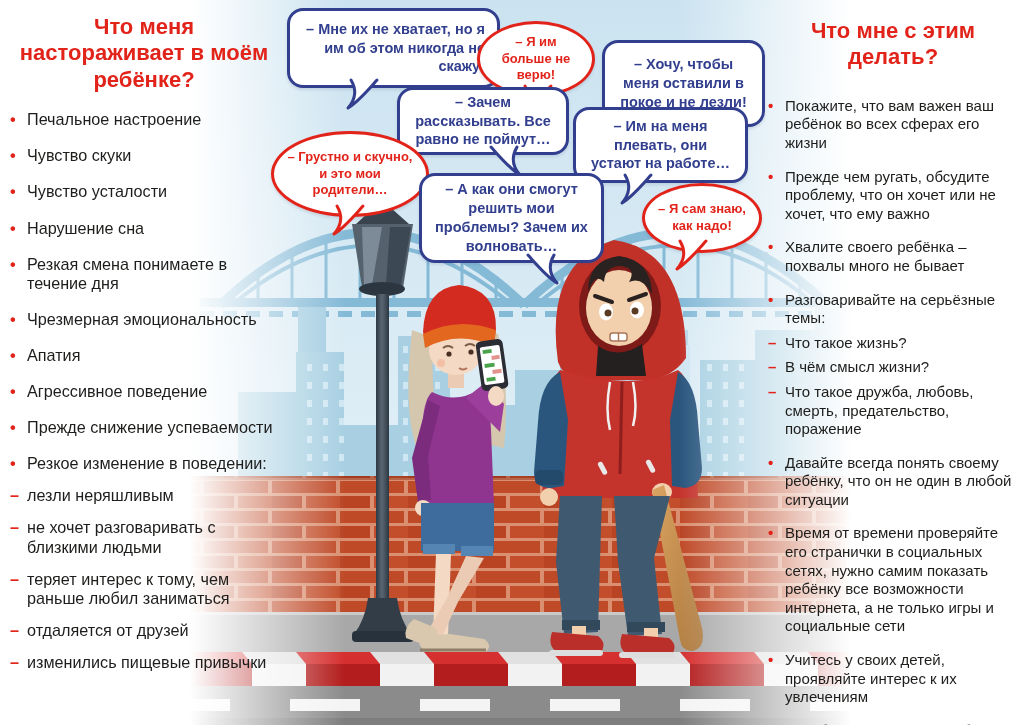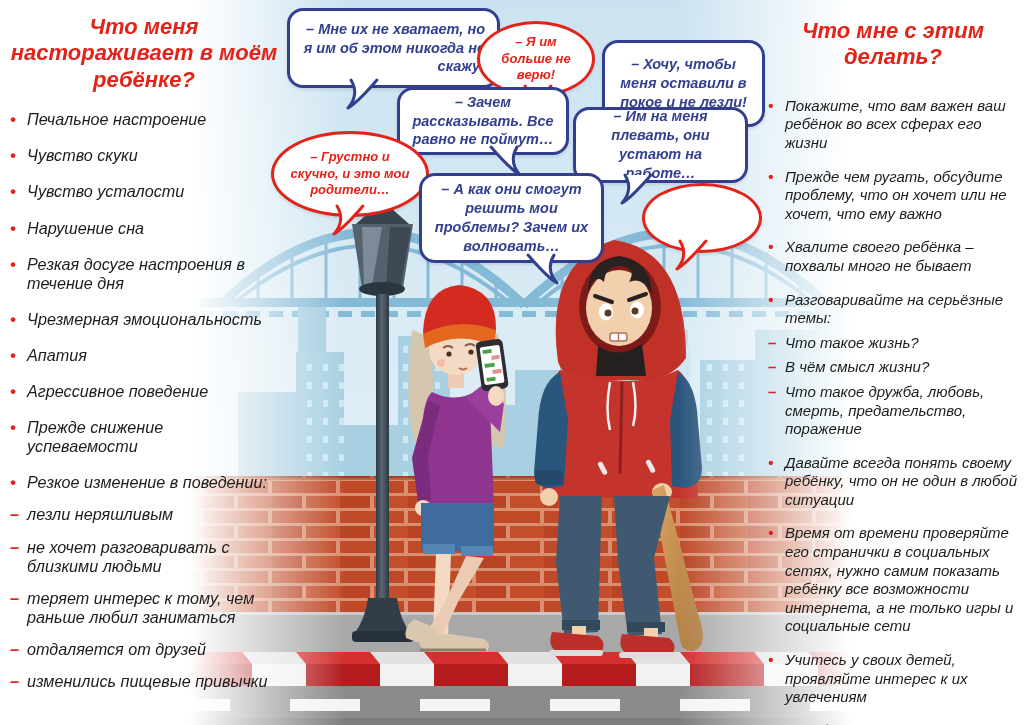--- a/index.html
+++ b/index.html
@@ -2,21 +2,21 @@
 <html style="--accent-red: #e2231a; --bubble-blue: #323f8e; --body-text: #1d1d1b; --sky-blue: #cbe3f0; --bridge-blue: #85bad7; --brick-red: #bf4a28; --sweater-purple: #8f3590; --hoodie-red: #c5332d;"><head>
 <meta charset="utf-8">
 <style>
   :root{
     --accent-red:#e2231a;
     --bubble-blue:#323f8e;
     --body-text:#1d1d1b;
   }
   html,body{margin:0;padding:0;}
   body{font-family:"Liberation Sans","DejaVu Sans",sans-serif;background:#ffffff;}
-  .poster{position:relative;width:1024px;height:725px;overflow:hidden;background:#fef9c3;font-style:italic;}
+  .poster{position:relative;width:1024px;height:725px;overflow:hidden;background:#fef9c3;}
 
   
   .scene{position:absolute;left:0;top:0;width:1024px;height:725px;z-index:0;}
 
   
   .fade{position:absolute;top:0;height:100%;z-index:2;pointer-events:none;}
   .fade.left{left:0;width:345px;background:linear-gradient(90deg,#fff 0%,#fff 55%,rgba(255,255,255,0) 100%);}
   .fade.right{right:0;width:345px;background:linear-gradient(270deg,#fff 0%,#fff 50%,rgba(255,255,255,0) 100%);}
 
   
@@ -295,21 +295,21 @@
           <span class="txt">Чувство усталости</span>
         </div>
 
         <div class="item main">
           <span class="marker">•</span>
           <span class="txt">Нарушение сна</span>
         </div>
 
         <div class="item main">
           <span class="marker">•</span>
-          <span class="txt">Резкая досуге настроения в течение дня</span>
+          <span class="txt">Резкая смена понимаете в течение дня</span>
         </div>
 
         <div class="item main">
           <span class="marker">•</span>
           <span class="txt">Чрезмерная эмоциональность</span>
         </div>
 
         <div class="item main">
           <span class="marker">•</span>
           <span class="txt">Апатия</span>
@@ -454,18 +454,19 @@
         <path d="M5 0 C11 10 9 20 2 28 C12 22 22 10 31 0"></path>
       </svg>
   </div>
   <div class="bubble b7">
     <span>– А как они смогут решить мои проблемы? Зачем их волновать…</span>
     <svg class="tail flip" viewBox="0 0 32 30">
         <path d="M5 0 C11 10 9 20 2 28 C12 22 22 10 31 0"></path>
       </svg>
   </div>
   <div class="bubble red b8">
+    <span>– Я сам знаю, как надо!</span>
     <svg class="tail" viewBox="0 0 32 30">
         <path d="M5 0 C11 10 9 20 2 28 C12 22 22 10 31 0"></path>
       </svg>
   </div>
 
 </div>
 
 </body></html>

